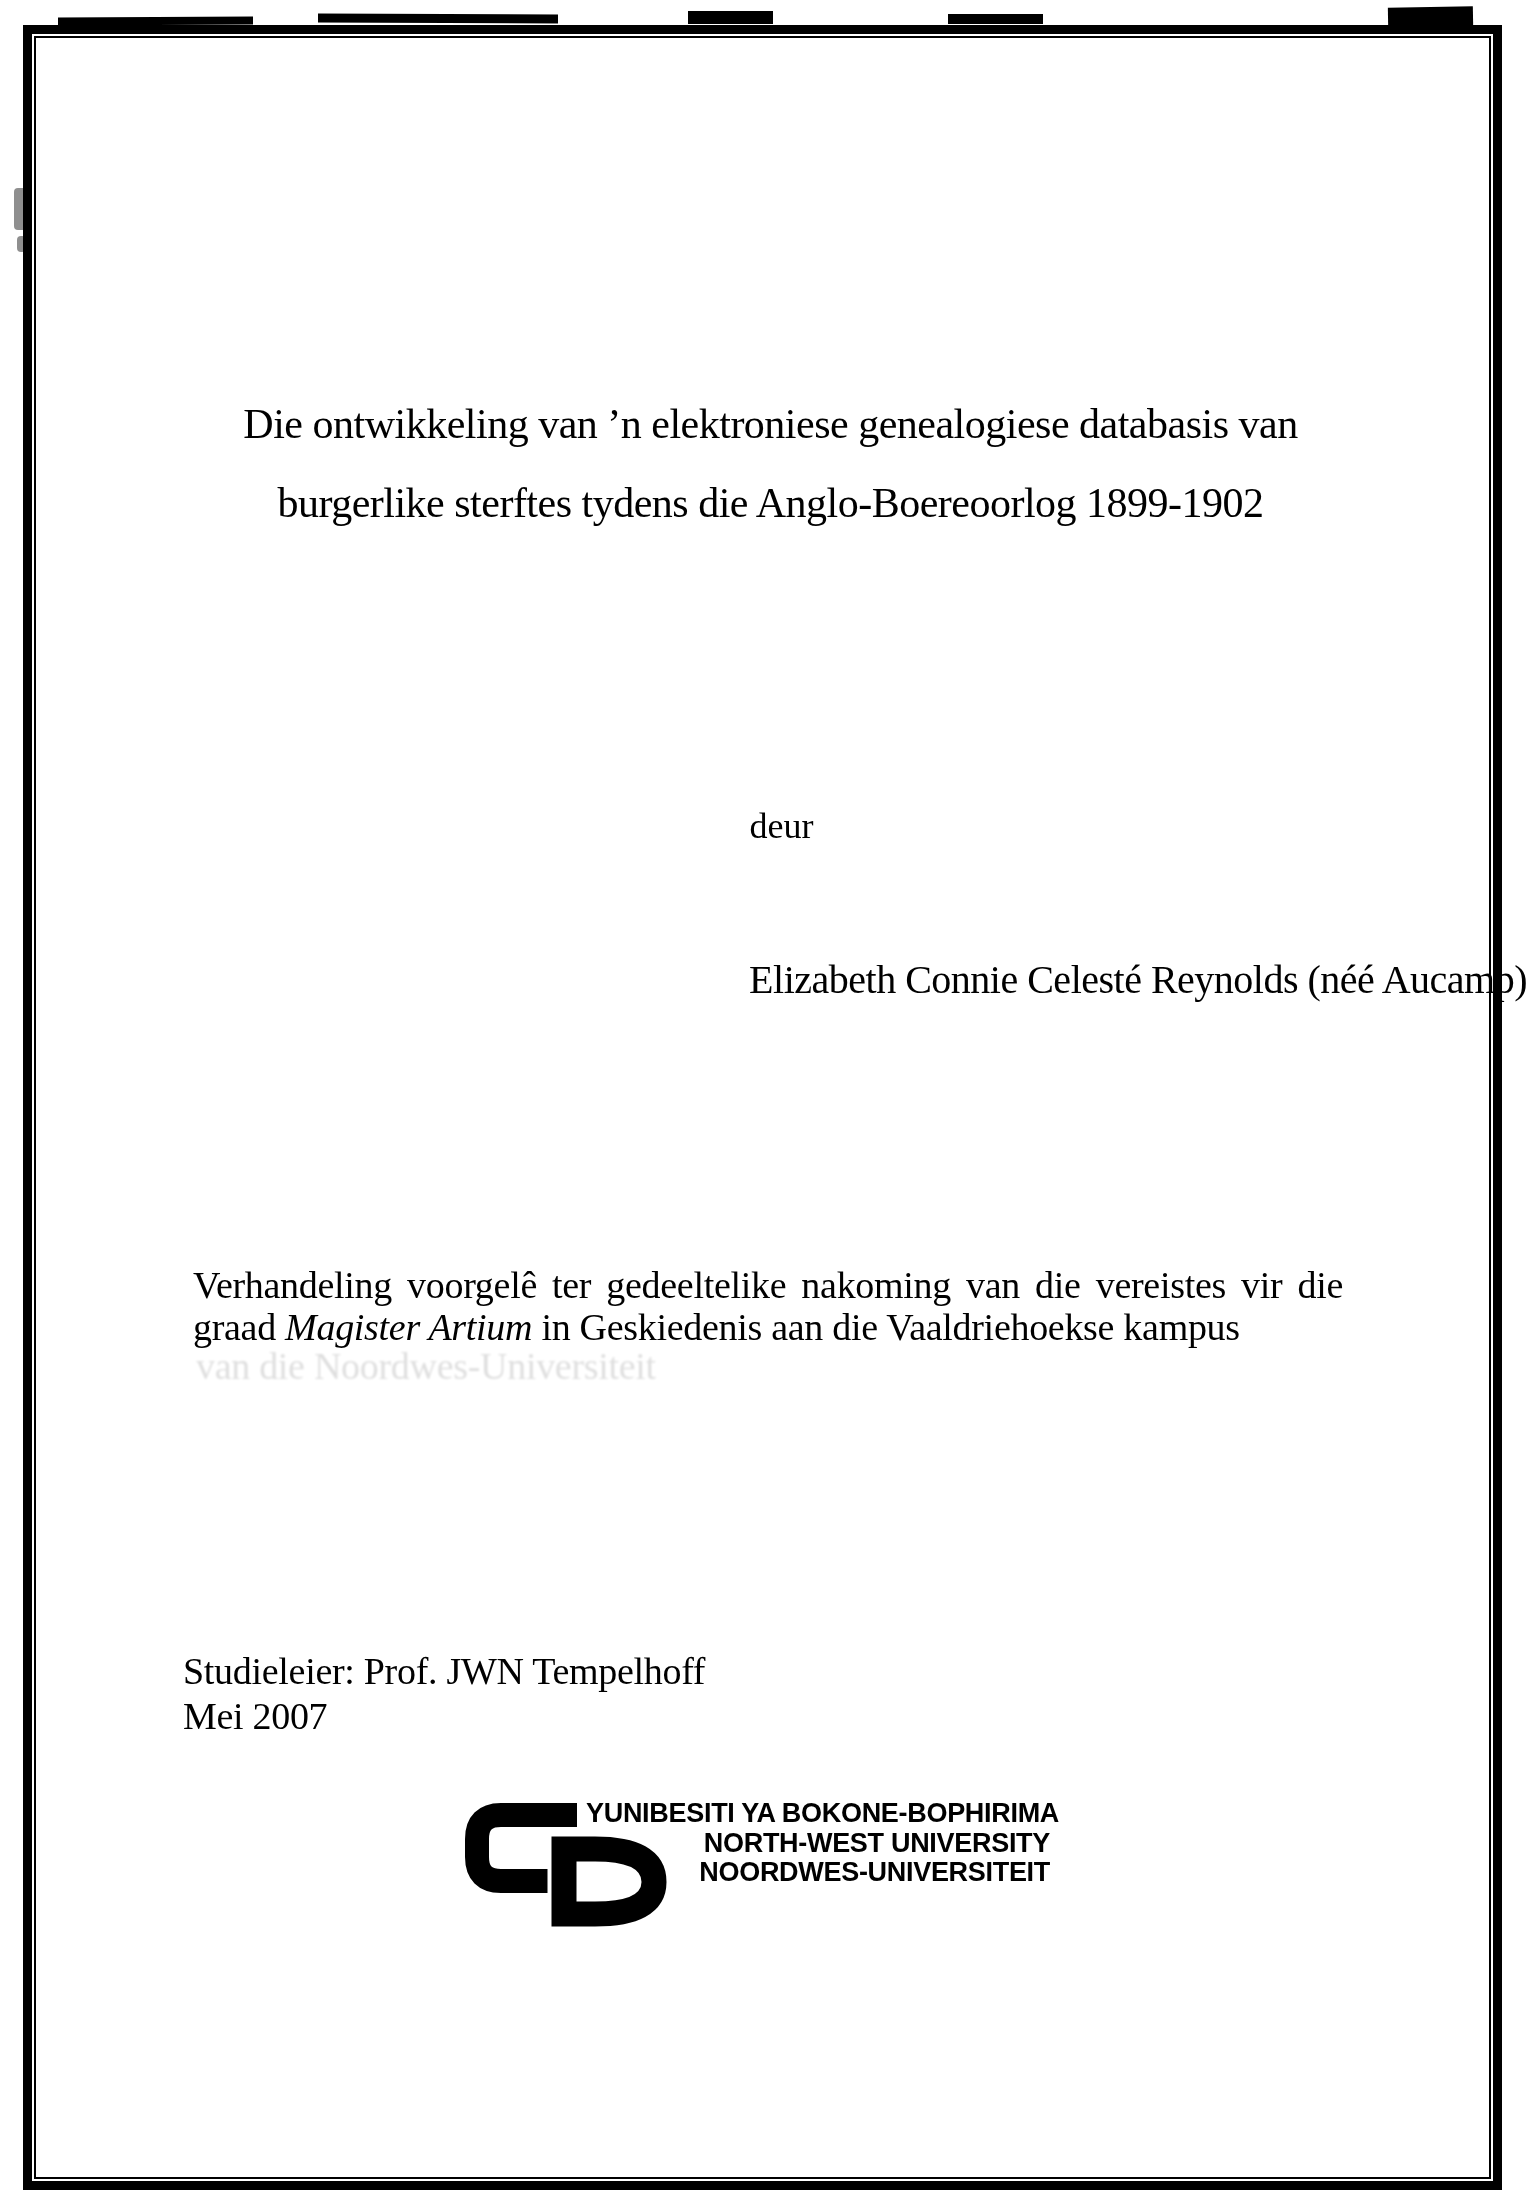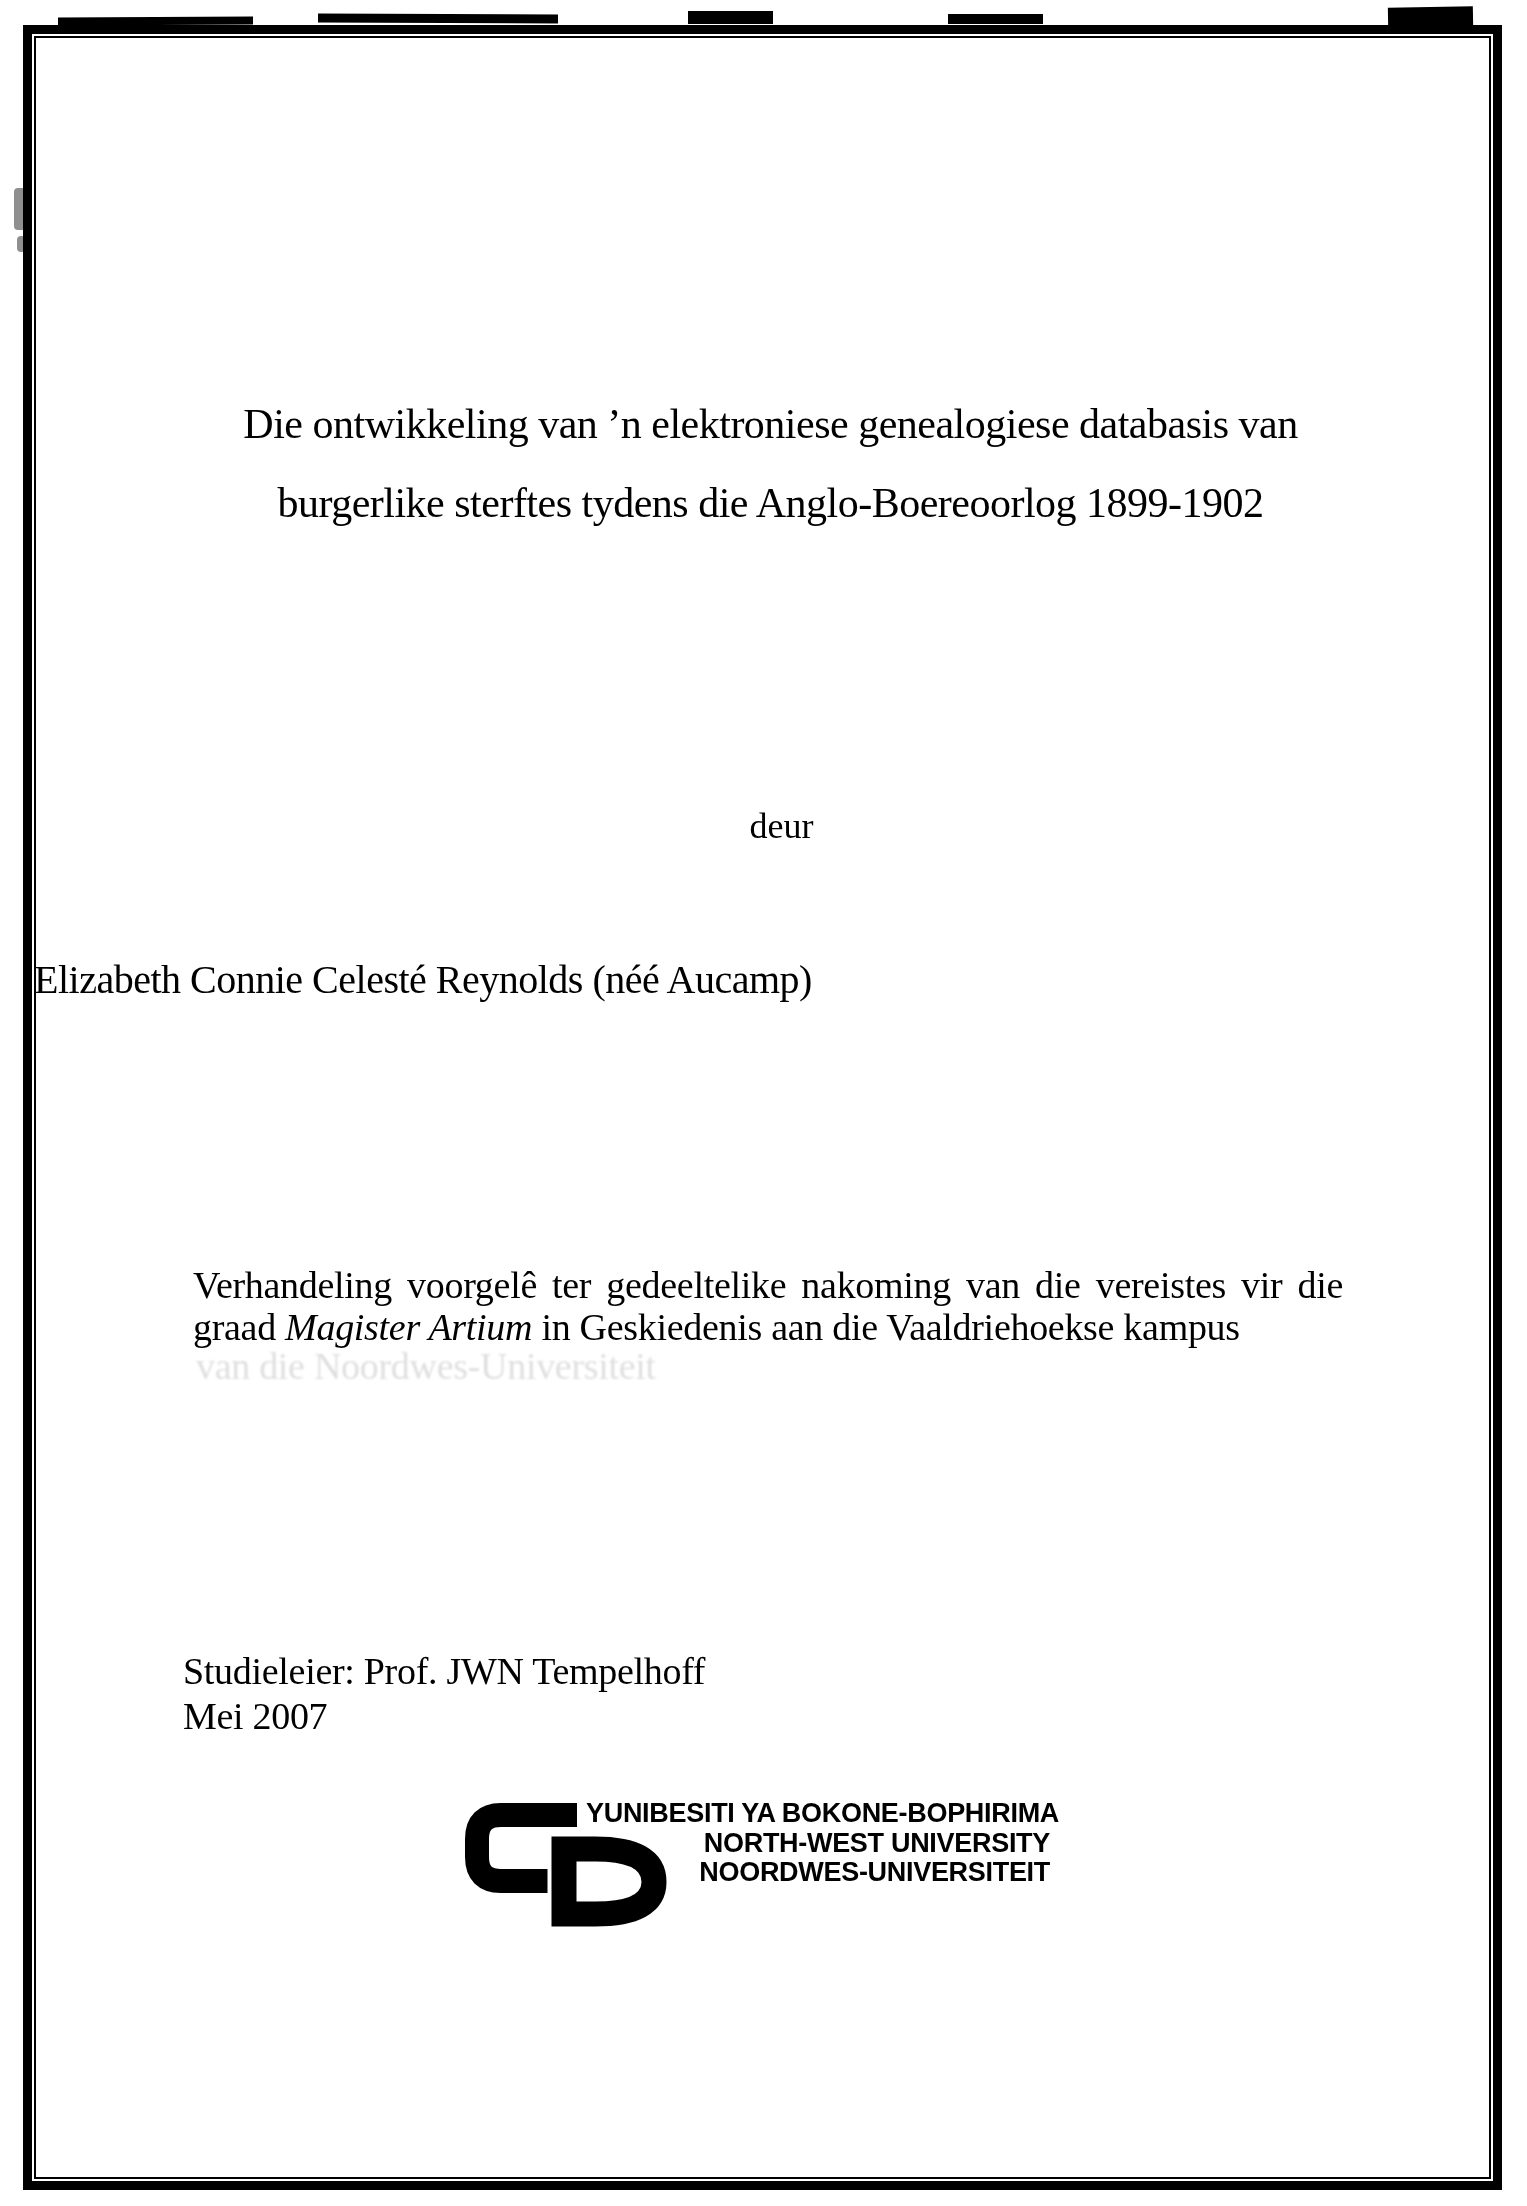--- a/index.html
+++ b/index.html
@@ -42,21 +42,21 @@
   }
 
   
   .byline {
     position: absolute; left: 0; top: 806px; width: 1527px;
     padding-left: 36px; text-align: center;
     font-size: 36px; line-height: 40px;
   }
   .author {
     position: absolute; left: 0; top: 957px; width: 1527px;
-    padding-left: 34px; text-align: left;
+    padding-left: 34px; text-align: right;
     font-size: 40px; line-height: 46px; letter-spacing: -0.5px;
     white-space: nowrap;
   }
 
   
   .note {
     position: absolute; left: 193px; top: 1264px; width: 1150px;
     font-size: 38px; line-height: 42px; letter-spacing: -0.3px;
   }
   .note .just { text-align: justify; text-align-last: justify; }

